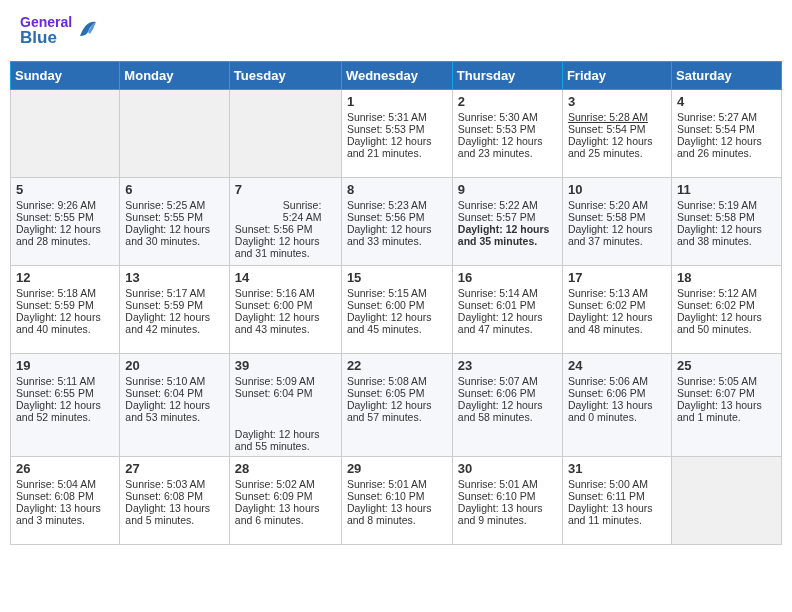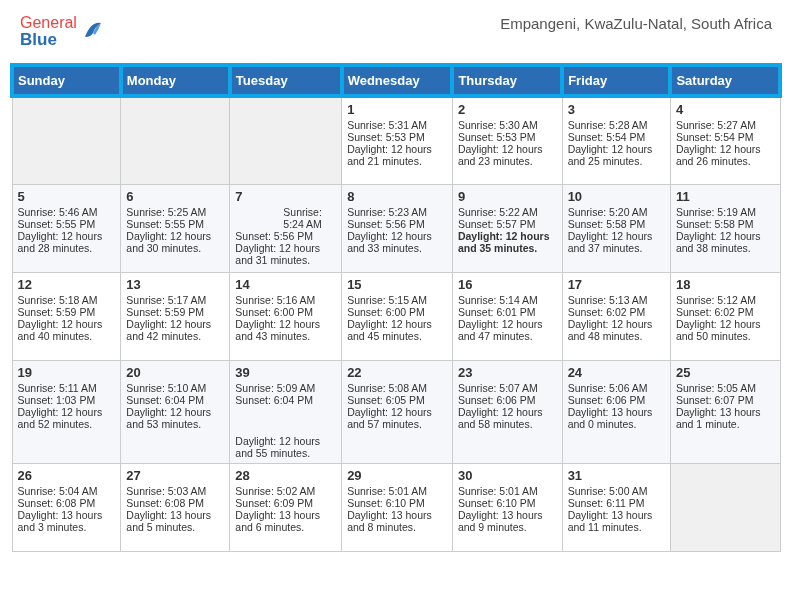--- a/index.html
+++ b/index.html
@@ -39,21 +39,21 @@
       border-collapse: collapse;
       border: 1px solid #ccc;
     }
     .calendar th {
       background-color: #2a6db5;
       color: #fff;
       font-size: 13px;
       font-weight: bold;
       padding: 6px 4px;
       text-align: left;
-      border: 4px solid #0ea5e9;
+      border: 1px solid #0ea5e9;
     }
     .calendar td {
       width: 113px;
       height: 88px;
       vertical-align: top;
       padding: 4px 5px;
       border: 1px solid #ccc;
       font-size: 10.5px;
       color: #333;
       background: #fff;
@@ -74,31 +74,30 @@
       gap: 2px;
     }
   </style>
 </head>
 <body>
 
 <div class="header">
   <div class="logo">
     <div class="logo-container">
       <div style="display:flex;flex-direction:column;line-height:1">
-        <span style="font-size:16px;font-weight:normal;color:#ef4444;">General</span>
+        <span style="font-size:14px;font-weight:bold;color:#6d28d9;">General</span>
         <span style="font-size:17px;font-weight:bold;color:#2a6db5;">Blue</span>
       </div>
       <svg width="22" height="22" viewBox="0 0 22 22" style="margin-left:2px;margin-top:-4px;">
         <path d="M4 18 Q10 2 20 4 Q14 8 12 14 Q10 18 4 18Z" fill="#2a6db5"></path>
         <path d="M12 14 Q16 6 20 4 Q18 10 14 16Z" fill="#5599dd"></path>
       </svg>
     </div>
   </div>
   <div class="title-block">
-    <div class="location">Empangeni, KwaZulu-Natal, South Africa</div>
   </div>
 </div>
 
 <table class="calendar">
   <thead>
     <tr>
     <th>Sunday</th>
         <th>Monday</th>
         <th>Tuesday</th>
         <th>Wednesday</th>
@@ -119,35 +118,35 @@
           <span style="display: block;">Daylight: 12 hours and 21 minutes.</span>
         </td>
         <td>
           <span class="day-num">2</span>
           <span style="display: block;">Sunrise: 5:30 AM</span>
           <span style="display: block;">Sunset: 5:53 PM</span>
           <span style="display: block;">Daylight: 12 hours and 23 minutes.</span>
         </td>
         <td>
           <span class="day-num">3</span>
-          <span style="display: block;">Sunrise: 5:28 AM</span>
+          <span style="display: block; text-decoration: underline;">Sunrise: 5:28 AM</span>
           <span style="display: block;">Sunset: 5:54 PM</span>
           <span style="display: block;">Daylight: 12 hours and 25 minutes.</span>
         </td>
         <td>
           <span class="day-num">4</span>
           <span style="display: block;">Sunrise: 5:27 AM</span>
           <span style="display: block;">Sunset: 5:54 PM</span>
           <span style="display: block;">Daylight: 12 hours and 26 minutes.</span>
         </td>
       </tr>
       <tr>
         <td>
           <span class="day-num">5</span>
-          <span style="display: block;">Sunrise: 5:46 AM</span>
+          <span style="display: block;">Sunrise: 9:26 AM</span>
           <span style="display: block;">Sunset: 5:55 PM</span>
           <span style="display: block;">Daylight: 12 hours and 28 minutes.</span>
         </td>
         <td>
           <span class="day-num">6</span>
           <span style="display: block;">Sunrise: 5:25 AM</span>
           <span style="display: block;">Sunset: 5:55 PM</span>
           <span style="display: block;">Daylight: 12 hours and 30 minutes.</span>
         </td>
         <td>
@@ -222,21 +221,21 @@
           <span class="day-num">18</span>
           <span style="display: block;">Sunrise: 5:12 AM</span>
           <span style="display: block;">Sunset: 6:02 PM</span>
           <span style="display: block;">Daylight: 12 hours and 50 minutes.</span>
         </td>
       </tr>
       <tr>
         <td>
           <span class="day-num">19</span>
           <span style="display: block;">Sunrise: 5:11 AM</span>
-          <span style="display: block;">Sunset: 1:03 PM</span>
+          <span style="display: block;">Sunset: 6:55 PM</span>
           <span style="display: block;">Daylight: 12 hours and 52 minutes.</span>
         </td>
         <td>
           <span class="day-num">20</span>
           <span style="display: block;">Sunrise: 5:10 AM</span>
           <span style="display: block;">Sunset: 6:04 PM</span>
           <span style="display: block;">Daylight: 12 hours and 53 minutes.</span>
         </td>
         <td>
           <span class="day-num">39</span>

